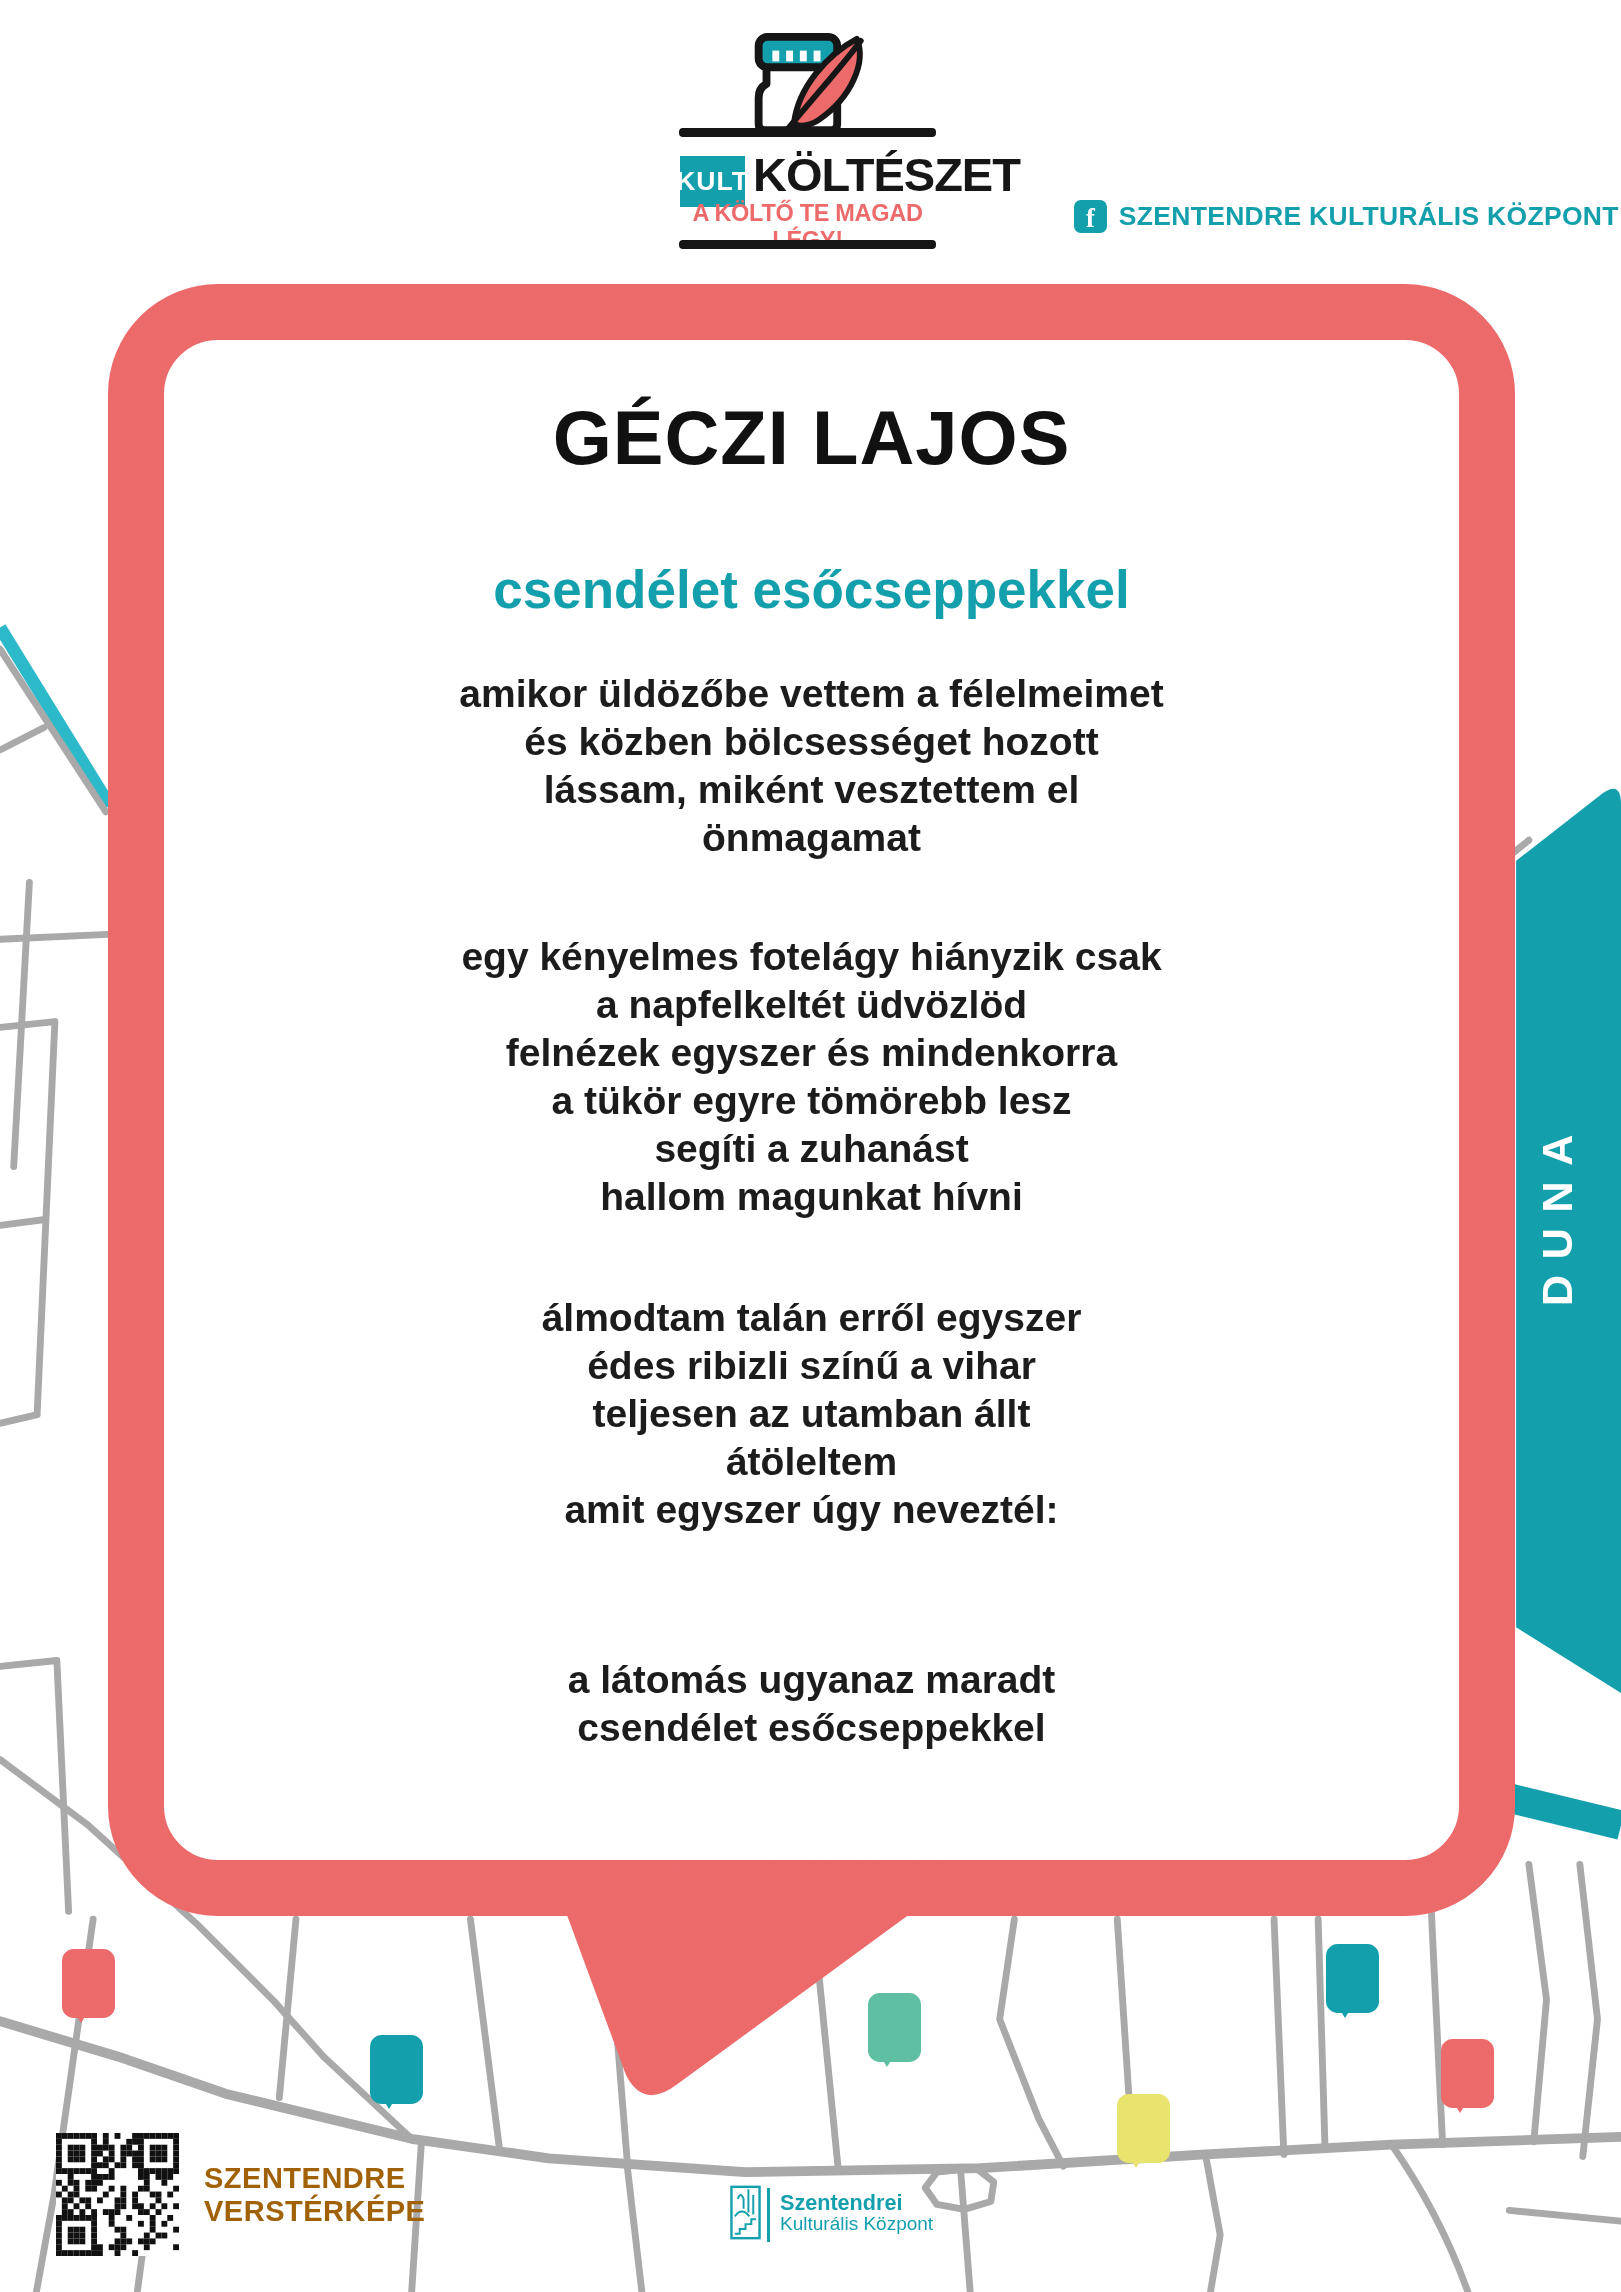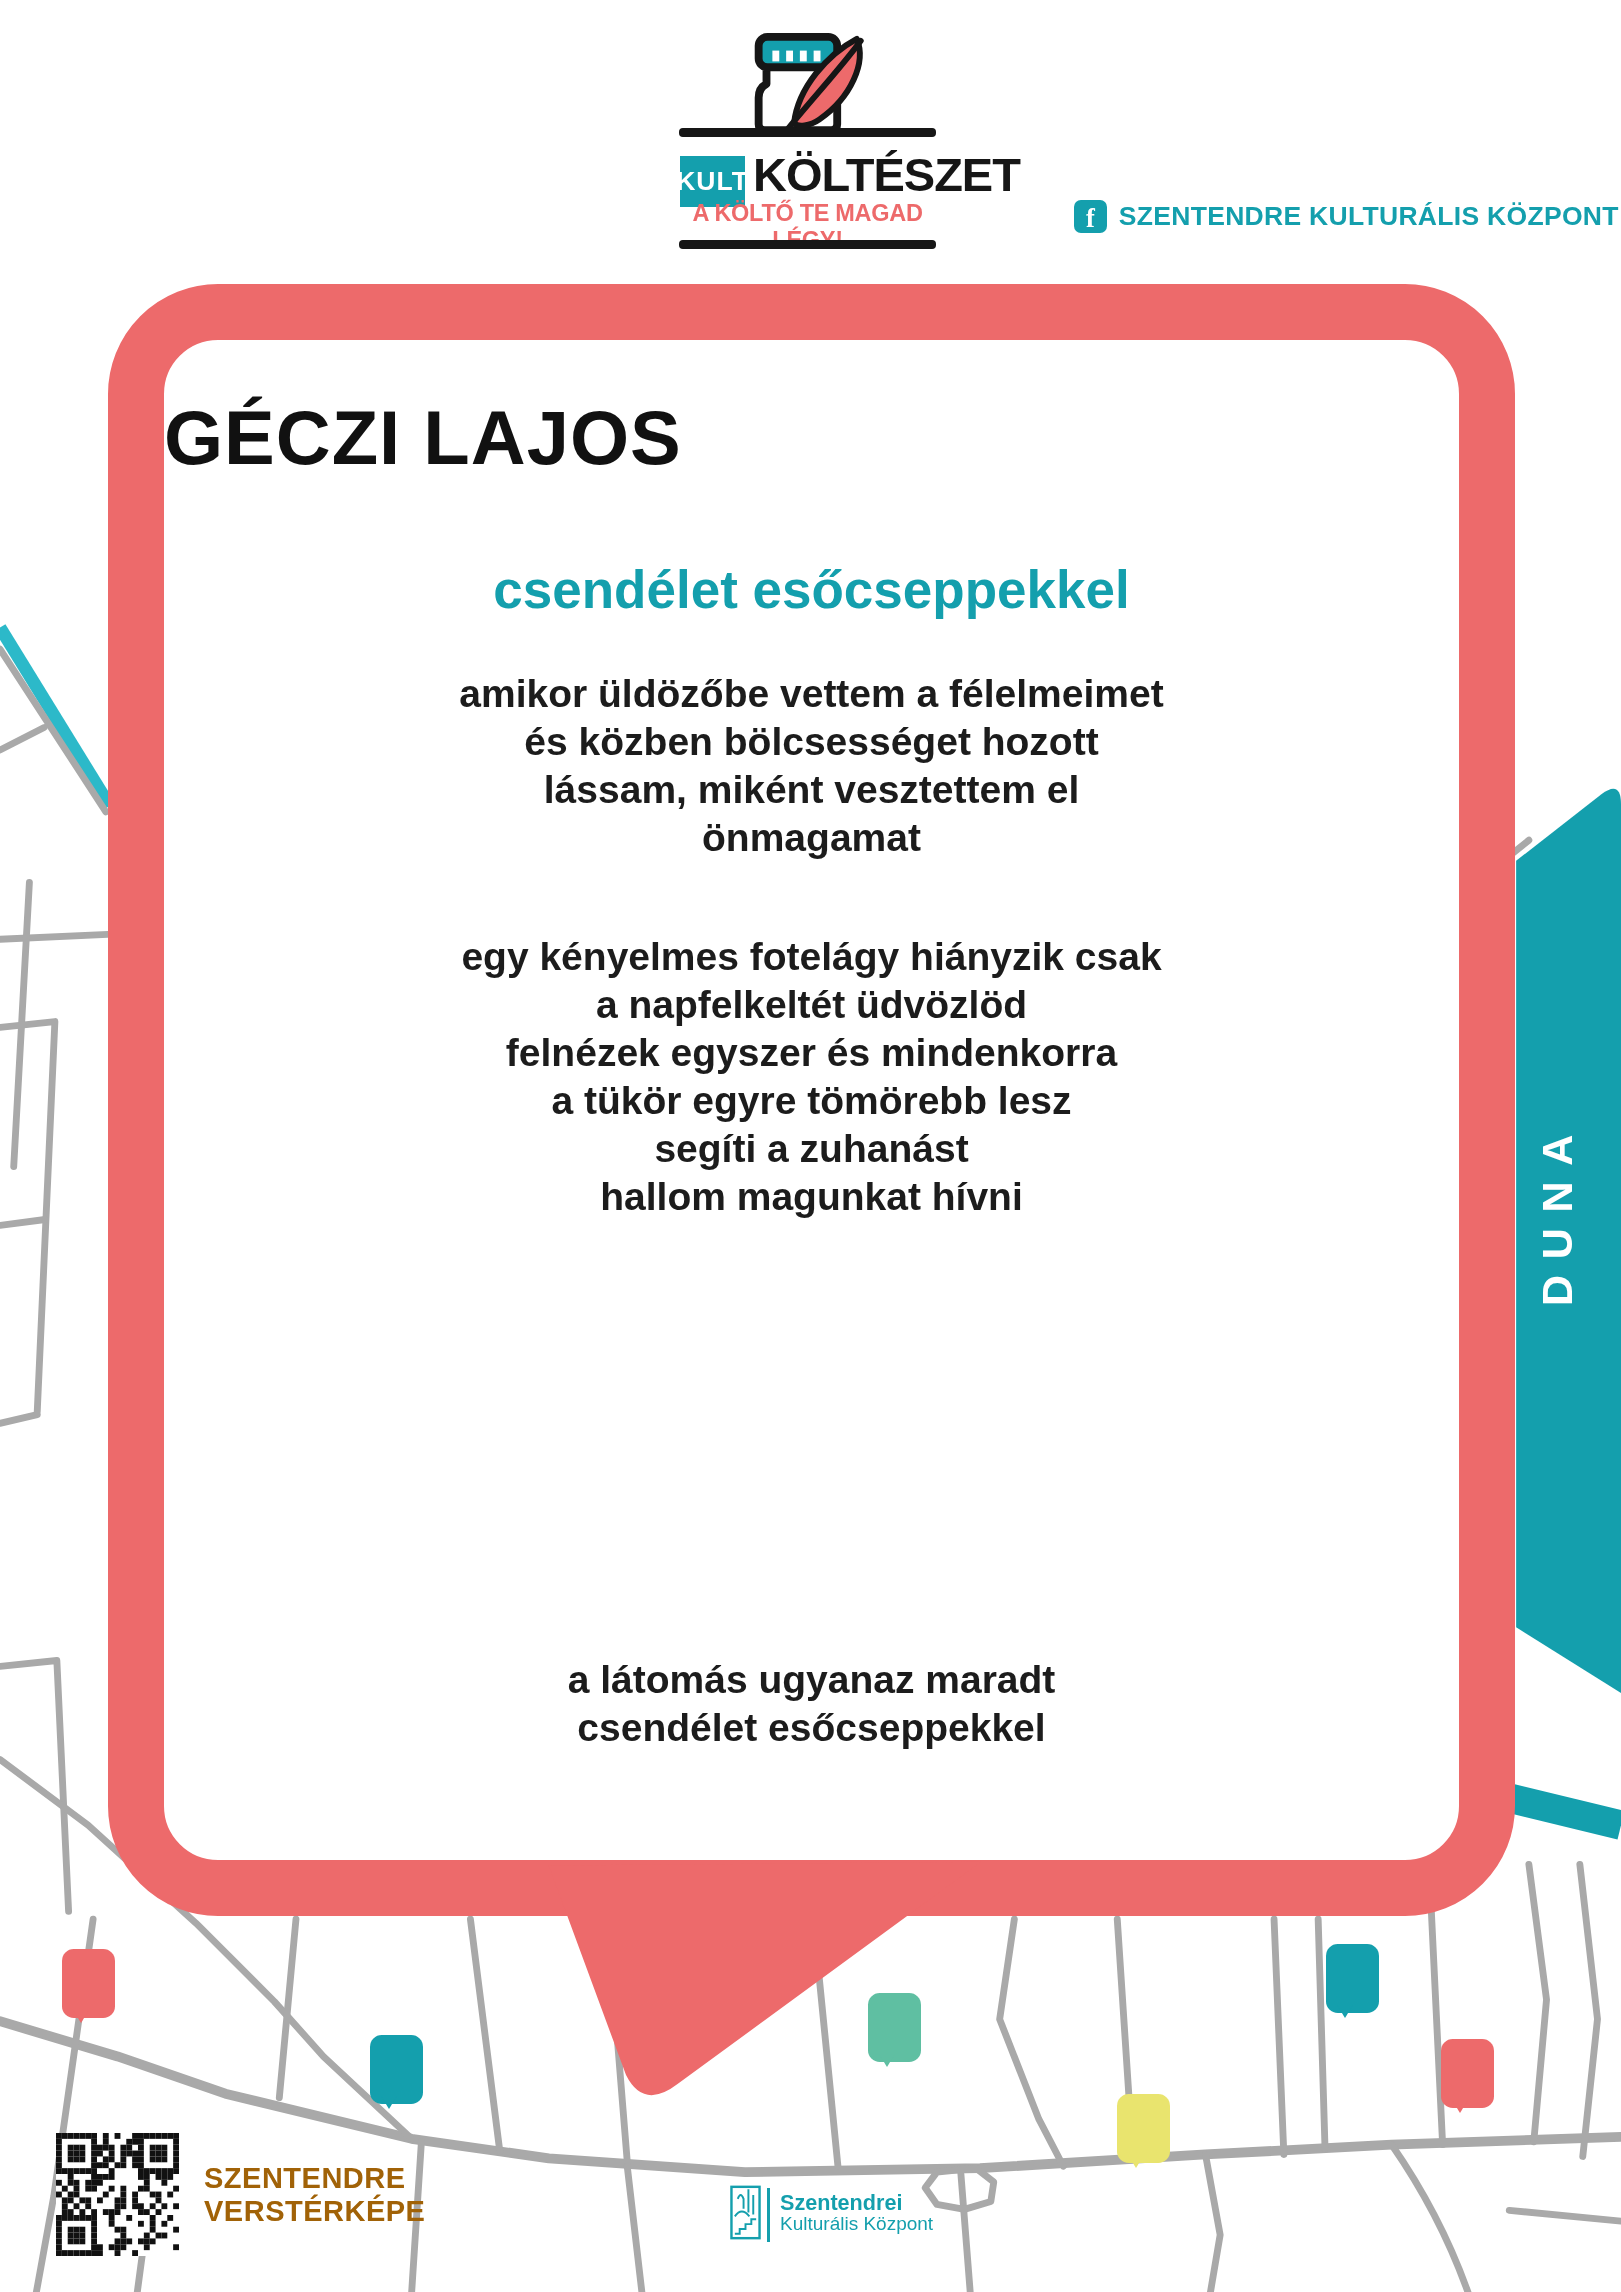--- a/index.html
+++ b/index.html
@@ -33,21 +33,21 @@
             justify-content:center;z-index:5;letter-spacing:1px}
   .kult-title{position:absolute;left:753px;top:147px;font-size:47px;font-weight:800;
               letter-spacing:-1px;color:var(--ink);z-index:5}
   .tagline{position:absolute;left:674px;top:200px;width:267px;text-align:center;font-size:23.5px;
            font-weight:700;color:var(--coral);z-index:5;letter-spacing:-0.3px}
   #inkwell{position:absolute;left:737px;top:29px;z-index:5}
   
   .bubble{position:absolute;left:108px;top:284px;width:1407px;height:1632px;box-sizing:border-box;
           border:56px solid var(--coral);border-radius:110px;background:#fff;z-index:3}
   #bubble-tail{position:absolute;left:529px;top:1848px;z-index:3}
-  .poem-author{position:absolute;left:164px;top:394px;width:1295px;text-align:left;
+  .poem-author{position:absolute;left:164px;top:394px;width:1295px;text-align:center;
                font-size:76px;font-weight:700;letter-spacing:1px;color:#111;z-index:4}
   .poem-title{position:absolute;left:164px;top:559px;width:1295px;text-align:center;
               font-size:53px;font-weight:700;color:var(--teal);z-index:4}
   .stanza{position:absolute;left:164px;width:1295px;text-align:center;font-size:39px;
           font-weight:700;line-height:48px;white-space:pre-line;z-index:4;color:#1c1c1c}
   .stanza.italic{font-style:italic}
   
   .duna-wrap{position:absolute;left:1506px;top:1036px;width:102px;height:353px;display:flex;
              align-items:center;justify-content:center;z-index:4}
   .duna-label{transform:rotate(-90deg);color:#fff;font-size:43px;font-weight:700;
@@ -151,20 +151,25 @@
   <div class="stanza" style="top:670px">amikor üldözőbe vettem a félelmeimet
 és közben bölcsességet hozott
 lássam, miként vesztettem el
 önmagamat</div>
   <div class="stanza" style="top:933px">egy kényelmes fotelágy hiányzik csak
 a napfelkeltét üdvözlöd
 felnézek egyszer és mindenkorra
 a tükör egyre tömörebb lesz
 segíti a zuhanást
 hallom magunkat hívni</div>
+  <div class="stanza" style="top:1294px">álmodtam talán erről egyszer
+édes ribizli színű a vihar
+teljesen az utamban állt
+átöleltem
+amit egyszer úgy neveztél:</div>
   <div class="stanza" style="top:1656px">a látomás ugyanaz maradt
 csendélet esőcseppekkel</div>
 
   <div class="duna-wrap">
     <span class="duna-label">DUNA</span>
   </div>
 
   <svg id="qr" width="123" height="123" viewBox="0 0 126 126">
       <rect x="0" y="0" width="6" height="6" fill="#111"></rect>
       <rect x="6" y="0" width="6" height="6" fill="#111"></rect>

